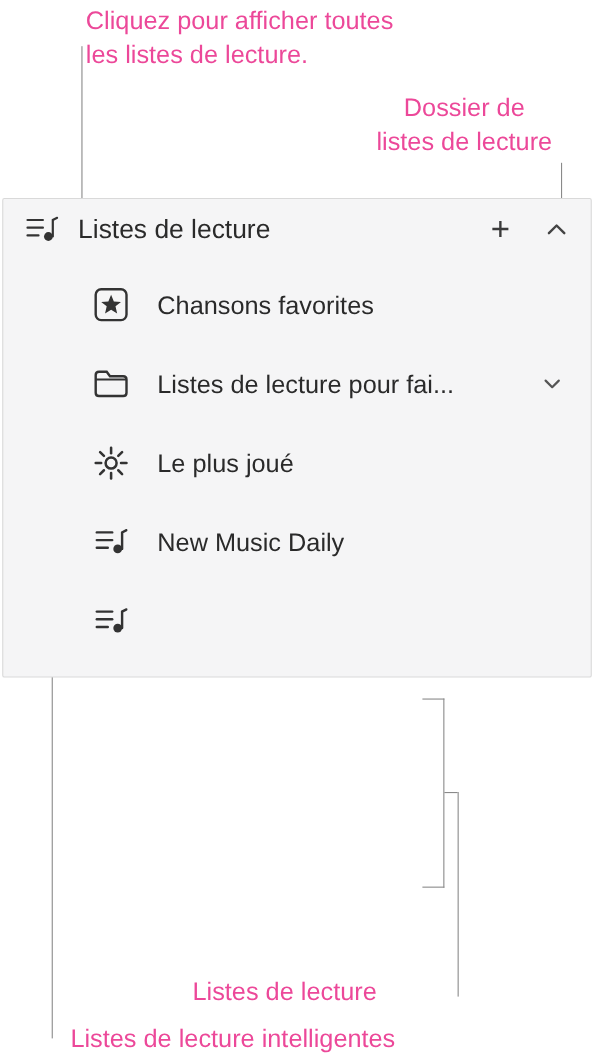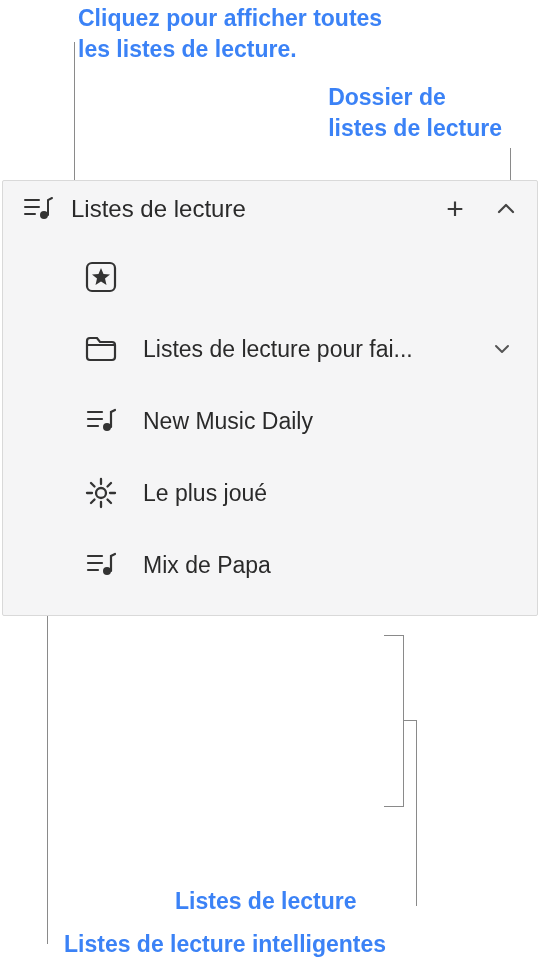--- a/index.html
+++ b/index.html
@@ -12,22 +12,22 @@
       height: 960px;
       background: #ffffff;
       font-family: -apple-system, BlinkMacSystemFont, "Helvetica Neue", Arial, sans-serif;
       position: relative;
       color: #1a1a1a;
     }
     .callout-text {
       position: absolute;
       font-size: 23px;
       line-height: 1.35;
-      color: #3b82f6;
-      font-weight: 700;
+      color: #ec4899;
+      font-weight: 400;
     }
     .callout-line {
       position: absolute;
       background: #8a8a8a;
     }
     .panel {
       position: absolute;
       left: 2px;
       top: 180px;
       width: 536px;
@@ -108,21 +108,21 @@
   </style>
 </head>
 <body>
 
 <div class="callout-text" style="left:78px; top:3px; white-space:pre-line;">Cliquez pour afficher toutes
 les listes de lecture.</div>
 
 <div class="callout-line" style="left:74px; top:42px; width:1px; height:234px;"></div>
 <div class="callout-line" style="left:74px; top:276px; width:8px; height:1px;"></div>
 
-<div class="callout-text" style="right:38px; top:82px; text-align:left; white-space:pre-line;">Dossier de
+<div class="callout-text" style="right:38px; top:82px; text-align:center; white-space:pre-line;">Dossier de
 listes de lecture</div>
 <div class="callout-line" style="left:510px; top:148px; width:1px; height:276px;"></div>
 <div class="callout-line" style="left:460px; top:424px; width:51px; height:1px;"></div>
 
 <div class="bracket" style="left:384px; top:635px; width:20px; height:172px; border-top-width:1px; border-bottom-width:1px; border-right-width:1px;"></div>
 <div class="callout-line" style="left:404px; top:720px; width:12px; height:1px;"></div>
 <div class="callout-line" style="left:416px; top:720px; width:1px; height:186px;"></div>
 <div class="callout-text" style="left:175px; top:886px;">Listes de lecture</div>
 
 <div class="bracket" style="left:60px; top:492px; width:18px; height:89px; border-top-width:1px; border-bottom-width:1px; border-left-width:1px;"></div>
@@ -155,82 +155,82 @@
   <div class="panel-list">
 
 
     <div class="row">
       <span class="icon-slot">
         <svg class="icon-svg" width="32" height="32" viewBox="0 0 32 32">
           <rect x="2" y="2" width="28" height="28" rx="5" fill="none" stroke="#333" stroke-width="2.2"></rect>
           <path d="M16 7 L18.5 13 L25 13.5 L20 17.5 L21.5 24 L16 20.5 L10.5 24 L12 17.5 L7 13.5 L13.5 13 Z" fill="#333"></path>
         </svg>
       </span>
+      <span class="label">Chansons favorites</span>
     </div>
 
     <div class="row">
       <span class="icon-slot">
         <svg class="icon-svg" width="34" height="28" viewBox="0 0 34 28">
           <path d="M3 6 Q3 3 6 3 H13 L16 7 H28 Q31 7 31 10 V22 Q31 25 28 25 H6 Q3 25 3 22 Z" fill="none" stroke="#333" stroke-width="2.2"></path>
           <line x1="3" y1="10" x2="31" y2="10" stroke="#333" stroke-width="2"></line>
         </svg>
       </span>
       <span class="label">Listes de lecture pour fai...</span>
       <span class="expand">
         <svg width="16" height="12" viewBox="0 0 16 12">
             <path d="M2 3 L8 9 L14 3" stroke="#555" stroke-width="2" fill="none" stroke-linecap="round" stroke-linejoin="round"></path>
           </svg>
       </span>
     </div>
 
-
-    <div class="row">
-      <span class="icon-slot">
-        <svg class="icon-svg" width="30" height="26" viewBox="0 0 30 26">
-          <g stroke="#333" stroke-width="2.2" fill="none" stroke-linecap="round">
-            <line x1="2" y1="4" x2="16" y2="4"></line>
-            <line x1="2" y1="11" x2="16" y2="11"></line>
-            <line x1="2" y1="18" x2="12" y2="18"></line>
-          </g>
-          <circle cx="21" cy="19" r="4" fill="#333"></circle>
-          <path d="M25 19 V4 L29 2" stroke="#333" stroke-width="2.2" fill="none" stroke-linecap="round"></path>
-        </svg>
-      </span>
-      <span class="label">New Music Daily</span>
-    </div>
 
     <div class="row">
       <span class="icon-slot">
         <svg class="icon-svg" width="32" height="32" viewBox="0 0 32 32">
           <circle cx="16" cy="16" r="5" fill="none" stroke="#333" stroke-width="2.3"></circle>
           <g stroke="#333" stroke-width="2.3" stroke-linecap="round">
             <line x1="16" y1="2" x2="16" y2="7"></line>
             <line x1="16" y1="25" x2="16" y2="30"></line>
             <line x1="2" y1="16" x2="7" y2="16"></line>
             <line x1="25" y1="16" x2="30" y2="16"></line>
             <line x1="6" y1="6" x2="9.5" y2="9.5"></line>
             <line x1="22.5" y1="22.5" x2="26" y2="26"></line>
             <line x1="6" y1="26" x2="9.5" y2="22.5"></line>
             <line x1="22.5" y1="9.5" x2="26" y2="6"></line>
           </g>
         </svg>
       </span>
       <span class="label">Le plus joué</span>
     </div>
 
-
     <div class="row">
       <span class="icon-slot">
         <svg class="icon-svg" width="30" height="26" viewBox="0 0 30 26">
           <g stroke="#333" stroke-width="2.2" fill="none" stroke-linecap="round">
             <line x1="2" y1="4" x2="16" y2="4"></line>
             <line x1="2" y1="11" x2="16" y2="11"></line>
             <line x1="2" y1="18" x2="12" y2="18"></line>
           </g>
           <circle cx="21" cy="19" r="4" fill="#333"></circle>
           <path d="M25 19 V4 L29 2" stroke="#333" stroke-width="2.2" fill="none" stroke-linecap="round"></path>
         </svg>
       </span>
-      <span class="label">Mix de Papa</span>
+      <span class="label">New Music Daily</span>
+    </div>
+
+
+    <div class="row">
+      <span class="icon-slot">
+        <svg class="icon-svg" width="30" height="26" viewBox="0 0 30 26">
+          <g stroke="#333" stroke-width="2.2" fill="none" stroke-linecap="round">
+            <line x1="2" y1="4" x2="16" y2="4"></line>
+            <line x1="2" y1="11" x2="16" y2="11"></line>
+            <line x1="2" y1="18" x2="12" y2="18"></line>
+          </g>
+          <circle cx="21" cy="19" r="4" fill="#333"></circle>
+          <path d="M25 19 V4 L29 2" stroke="#333" stroke-width="2.2" fill="none" stroke-linecap="round"></path>
+        </svg>
+      </span>
     </div>
 
   </div>
 </div>
 
 </body></html>

